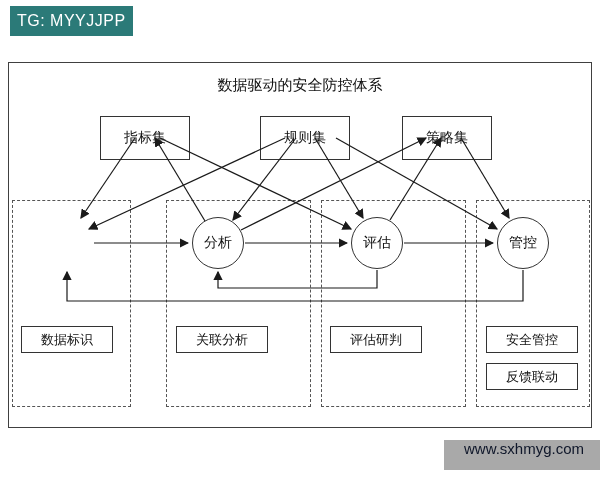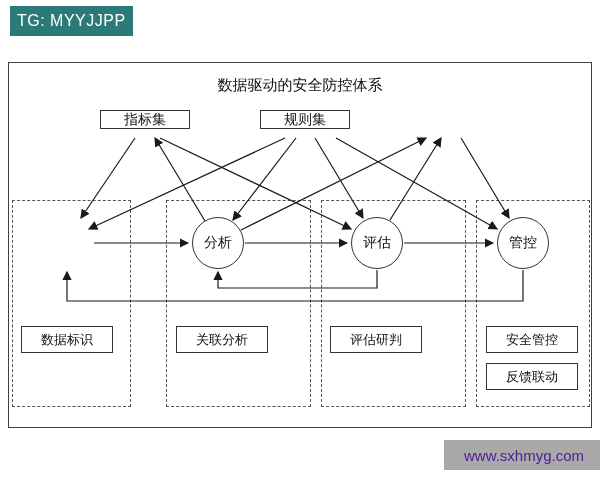--- a/index.html
+++ b/index.html
@@ -10,34 +10,34 @@
     background: #ffffff; overflow: hidden;
   }
   .tg-badge {
     position: absolute; left: 10px; top: 6px; height: 30px;
     background: #2b7a78; color: #ffffff;
     font-size: 16px; letter-spacing: 0.5px;
     display: flex; align-items: center; padding: 0 7px;
   }
   .watermark {
     position: absolute; right: 0; bottom: 10px; height: 30px;
-    background: #a9a9a9; color: #4c1d95;
-    font-size: 15px; display: flex; align-items: center;
+    background: #a9a9a9; color: #0f172a;
+    font-size: 15px; display: flex; align-items: flex-start;
     padding: 0 16px 0 20px;
   }
   .frame {
     position: absolute; left: 8px; top: 62px; width: 584px; height: 366px;
     border: 1px solid #404040; background: #ffffff;
   }
   .title {
     position: absolute; left: 0; top: 76px; width: 600px;
     text-align: center; font-size: 15px; color: #111111;
   }
   .top-box {
-    position: absolute; top: 110px; width: 90px; height: 19px;
+    position: absolute; top: 116px; width: 90px; height: 44px;
     border: 1px solid #333333; background: #ffffff;
     display: flex; align-items: center; justify-content: center;
     font-size: 14px; color: #111111; z-index: 2;
   }
   .top-box.b1 { left: 100px; }
   .top-box.b2 { left: 260px; }
   .top-box.b3 { left: 402px; }
   .stage-circle {
     position: absolute; top: 217px; width: 52px; height: 52px;
     border: 1px solid #333333; border-radius: 50%; background: #ffffff;
@@ -87,20 +87,23 @@
 
   <div class="frame"></div>
 
   <div class="title">数据驱动的安全防控体系</div>
 
   <div class="top-box b1">
     <span>指标集</span>
   </div>
   <div class="top-box b2">
     <span>规则集</span>
+  </div>
+  <div class="top-box b3">
+    <span>策略集</span>
   </div>
 
   <div class="group g1"></div>
   <div class="group g2"></div>
   <div class="group g3"></div>
   <div class="group g4"></div>
 
   <div class="stage-circle c2">
     <span>分析</span>
   </div>

